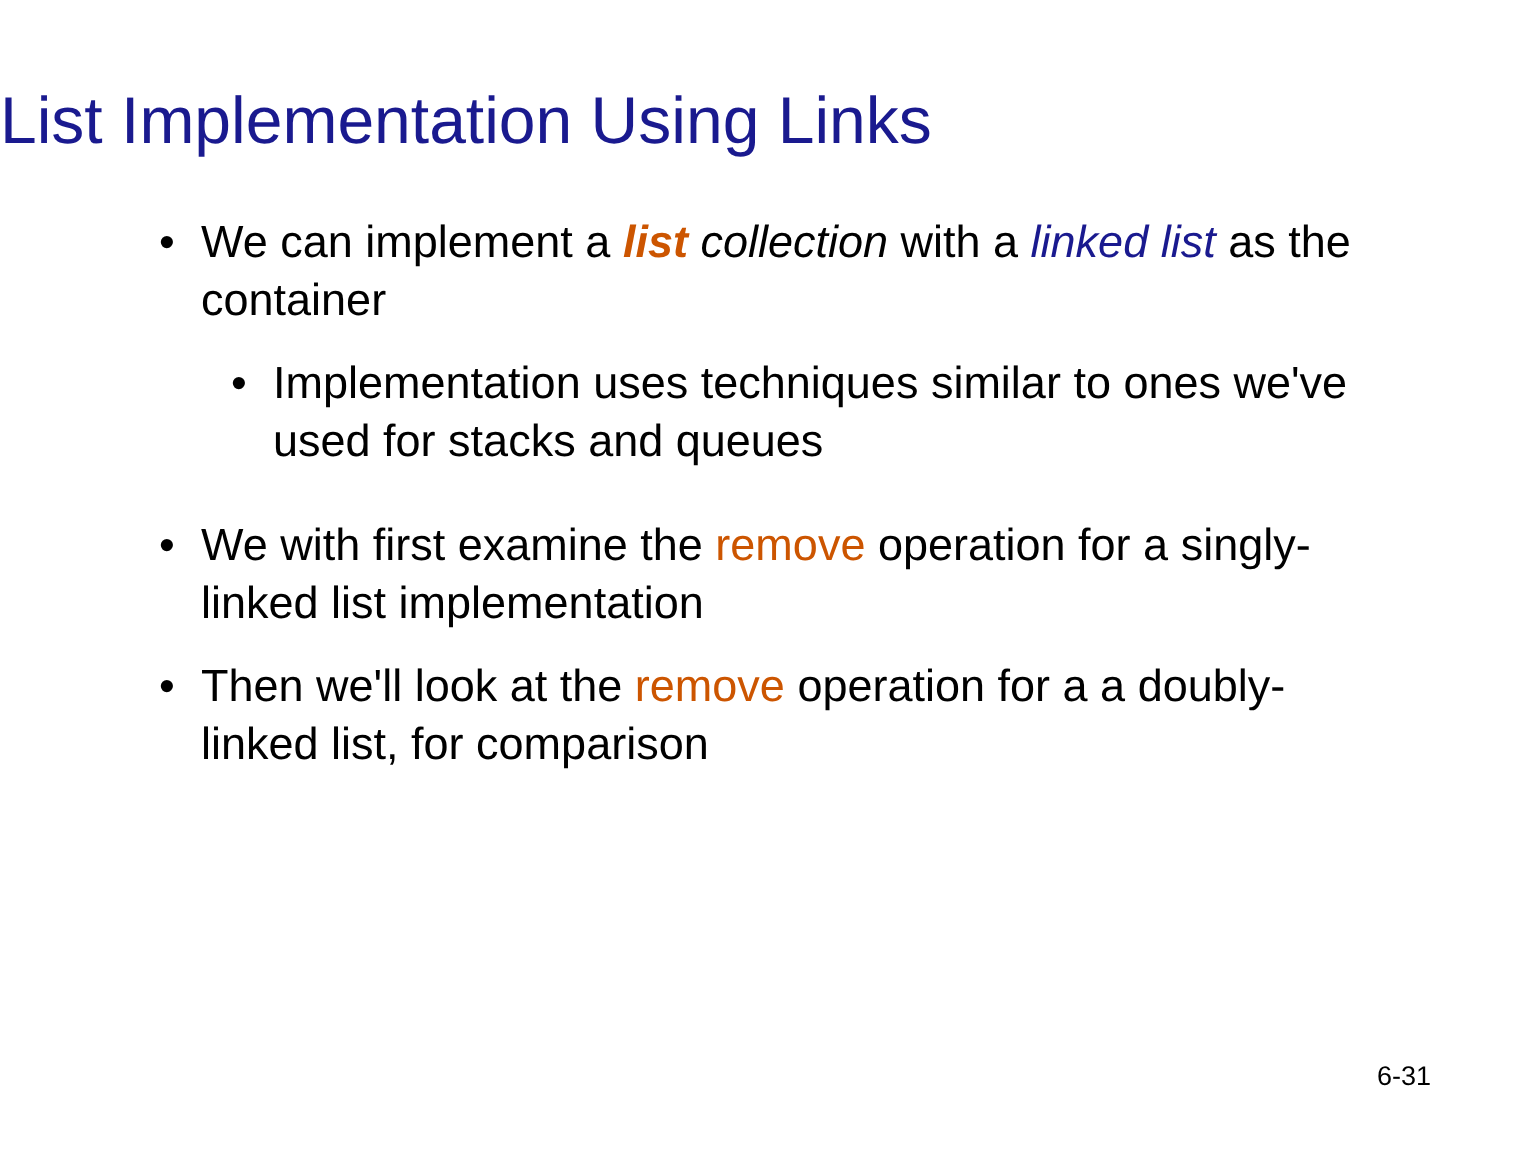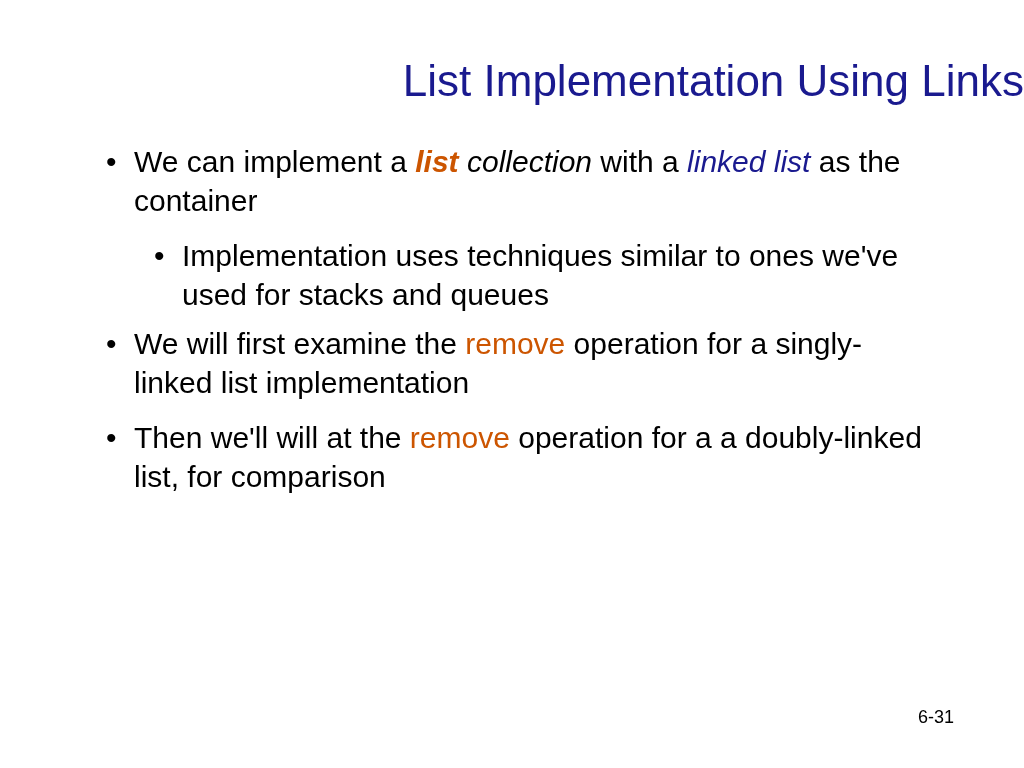--- a/index.html
+++ b/index.html
@@ -12,21 +12,21 @@
       height: 768px;
       background: #ffffff;
       font-family: Arial, Helvetica, sans-serif;
       position: relative;
       overflow: hidden;
     }
     .slide-title {
       color: #1a1a8f;
       font-size: 44px;
       font-weight: normal;
-      text-align: right;
+      text-align: left;
       padding-top: 56px;
       padding-bottom: 36px;
     }
     .content {
       padding-left: 100px;
       padding-right: 90px;
     }
     .bullet-list {
       list-style: none;
     }
@@ -43,21 +43,21 @@
       position: absolute;
       left: 6px;
       top: 0;
       font-size: 30px;
     }
     .bullet-item-l2 {
       position: relative;
       padding-left: 82px;
       font-size: 30px;
       line-height: 1.3;
-      margin-bottom: 10px;
+      margin-bottom: 30px;
       color: #000000;
     }
     .bullet-item-l2::before {
       content: "•";
       position: absolute;
       left: 54px;
       top: 0;
       font-size: 30px;
     }
     .orange-bold {
@@ -92,21 +92,21 @@
 
 <div class="content">
   <ul class="bullet-list">
     <li class="bullet-item-l1">
       <span>We can implement a </span><span class="orange-bold-italic">list</span><span class="italic"> collection</span><span> with a </span><span class="blue-italic">linked list</span><span> as the container</span>
     </li>
     <li class="bullet-item-l2">
       <span>Implementation uses techniques similar to ones we've used for stacks and queues</span>
     </li>
     <li class="bullet-item-l1">
-      <span>We will first examine the </span><span class="orange-bold">remove</span><span> operation for a singly-linked list implementation</span>
+      <span>We with first examine the </span><span class="orange-bold">remove</span><span> operation for a singly-linked list implementation</span>
     </li>
     <li class="bullet-item-l1">
-      <span>Then we'll will at the </span><span class="orange-bold">remove</span><span> operation for a a doubly-linked list, for comparison</span>
+      <span>Then we'll look at the </span><span class="orange-bold">remove</span><span> operation for a a doubly-linked list, for comparison</span>
     </li>
   </ul>
 </div>
 
 <div class="page-number">6-31</div>
 
 </body></html>

